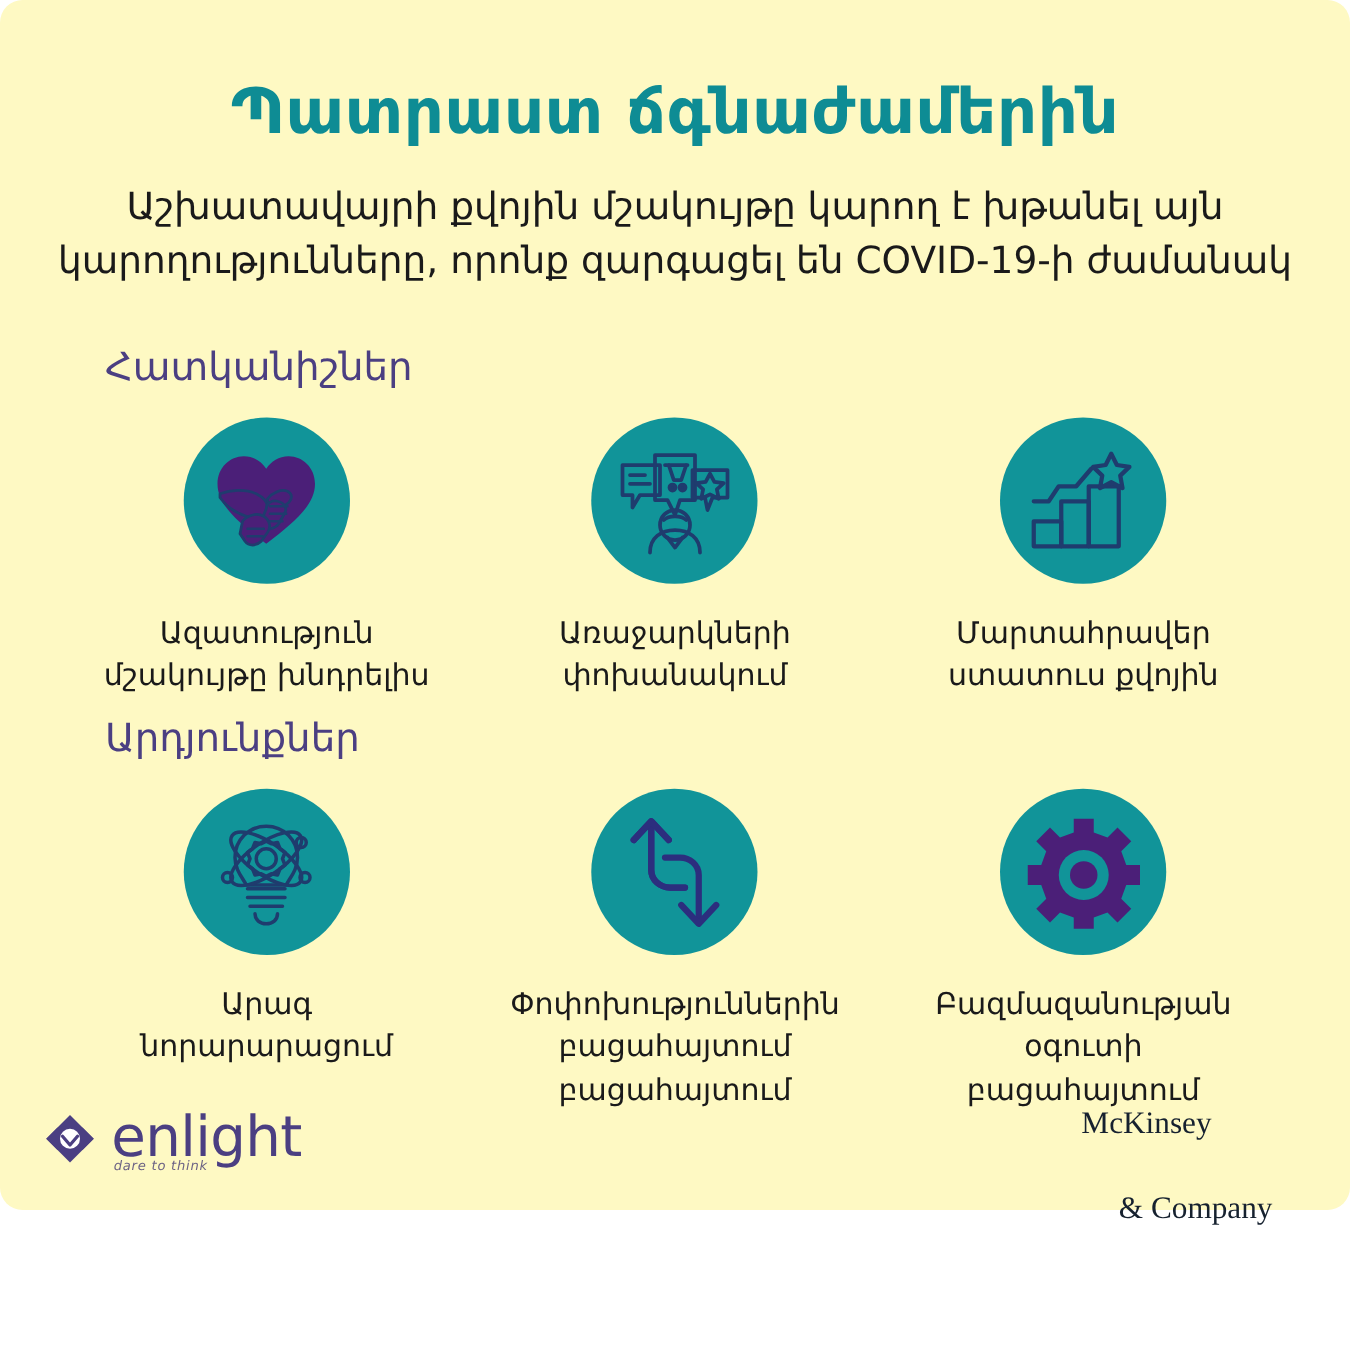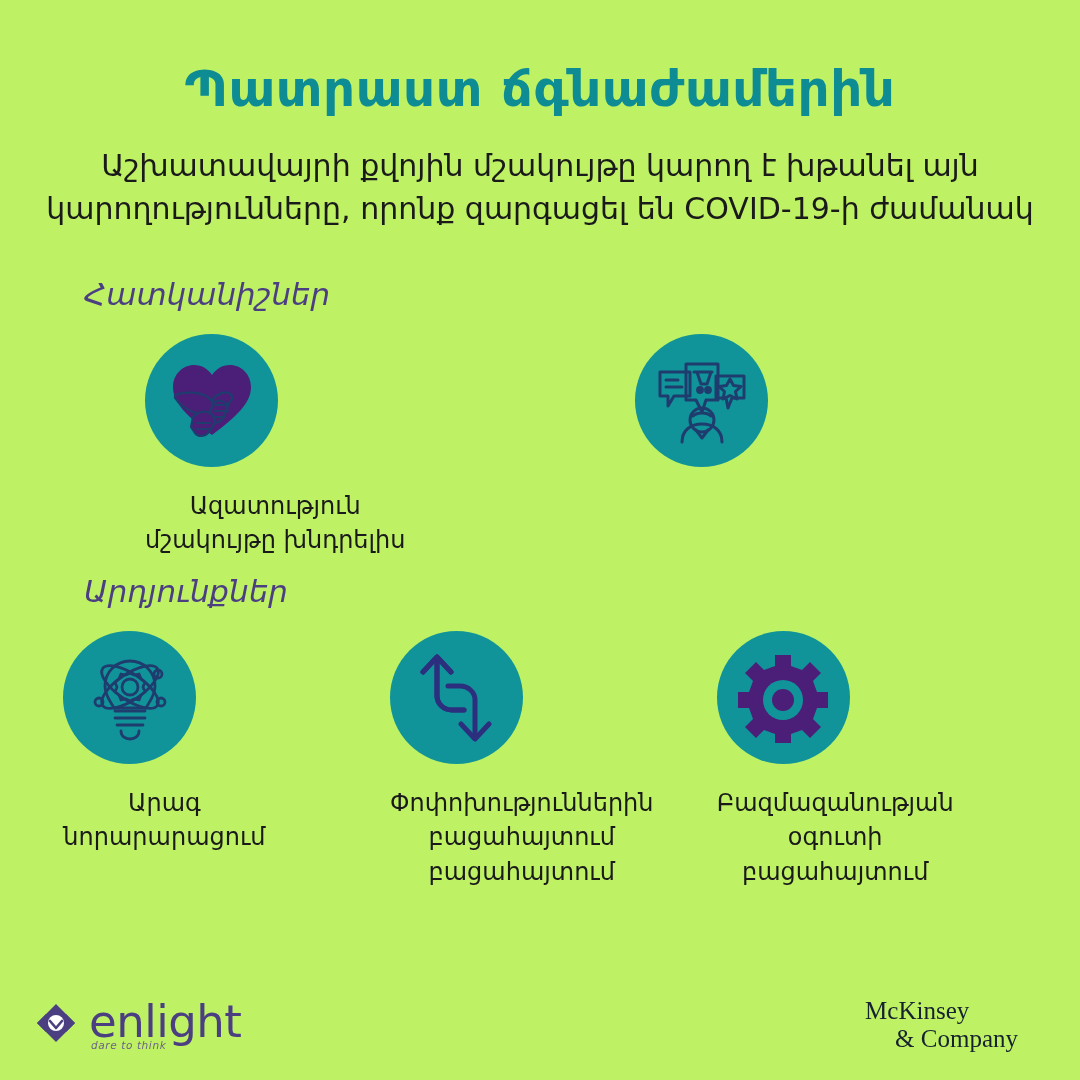--- a/index.html
+++ b/index.html
@@ -4,22 +4,23 @@
 <style>
   * { box-sizing: border-box; margin: 0; padding: 0; }
   html, body {
     width: 1080px; height: 1080px;
     background: #ffffff;
     font-family: "Liberation Sans", sans-serif;
     overflow: hidden;
   }
   .page {
     position: relative;
-    width: 1080px; height: 1080px;
-    background: #bef264;
+    width: 1080px; height: 968px;
+    background: #fef9c3;
+    border-radius: 18px;
   }
 
   
   .title {
     text-align: center;
     color: #0E8C94;
     font-family: "DejaVu Sans", sans-serif;
     font-size: 50px;
     font-weight: bold;
     letter-spacing: 0.5px;
@@ -34,41 +35,40 @@
     line-height: 1.42;
     margin-top: 28px;
     padding: 0 36px;
   }
   .subtitle span { display: block; }
 
   
   .section-head {
     color: #4B3F82;
     font-family: "DejaVu Sans", sans-serif;
-    font-style: italic;
     font-size: 31px;
     font-weight: normal;
     margin-left: 84px;
   }
   #sec1 { margin-top: 46px; }
   #sec2 { margin-top: 16px; }
 
   
   .row {
     display: flex;
     justify-content: space-around;
     align-items: flex-start;
     padding: 0 50px;
     margin-top: 22px;
   }
   .cell {
     width: 300px;
     display: flex;
     flex-direction: column;
-    align-items: flex-start;
+    align-items: center;
   }
   .circle {
     width: 133px; height: 133px;
     border-radius: 50%;
     background: #119499;
     display: flex;
     align-items: center;
     justify-content: center;
   }
   .circle svg { display: block; }
@@ -112,21 +112,21 @@
     font-style: italic;
   }
   .mck {
     color: #16212f;
     font-family: "Liberation Serif", serif;
     font-size: 25px;
     line-height: 1.12;
     text-align: left;
     padding-right: 28px;
   }
-  .mck span { display: block; }
+  .mck span { display: block; margin-top: 40px; }
   .mck .l2 { padding-left: 30px; }
 </style>
 </head>
 <body>
 
 <div class="page">
 
   <h1 class="title">Պատրաստ ճգնաժամերին</h1>
 
   <p class="subtitle">
@@ -172,22 +172,45 @@
               <circle cx="52" cy="32" r="2.4" fill="#1F3C6E"></circle>
               <path d="M74 21 L77.5 27.5 L85 28.5 L79.5 33.5 L81 41 L74 37.5 L67 41 L68.5 33.5 L63 28.5 L70.5 27.5 Z"></path>
               <circle cx="46" cy="62" r="12"></circle>
               <path d="M37 58 C41 54 51 54 55 58"></path>
               <path d="M26 84 C26 72 35 66 46 66 C57 66 66 72 66 84"></path>
               <path d="M40 72 L46 80 L52 72"></path>
             </g>
           </svg>
         </span>
       </div>
-    </div>
-
+      <div class="caption">
+        <span>Առաջարկների</span>
+        <span>փոխանակում</span>
+      </div>
+    </div>
+
+    <div class="cell">
+      <div class="circle">
+        <span>
+          <svg width="88" height="80" viewBox="0 0 88 80">
+            <g fill="none" stroke="#1F3C6E" stroke-width="3.4" stroke-linejoin="round" stroke-linecap="round">
+              <rect x="4" y="56" width="22" height="20"></rect>
+              <rect x="26" y="40" width="22" height="36"></rect>
+              <rect x="48" y="28" width="24" height="48"></rect>
+              <path d="M4 40 H16 L24 28 H38 L50 14"></path>
+              <path d="M66 2 L70.5 11 L80.5 12.5 L73.2 19.5 L75 29.5 L66 24.8 L57 29.5 L58.8 19.5 L51.5 12.5 L61.5 11 Z"></path>
+            </g>
+          </svg>
+        </span>
+      </div>
+      <div class="caption">
+        <span>Մարտահրավեր</span>
+        <span>ստատուս քվոյին</span>
+      </div>
+    </div>
 
   </div>
 
   <h2 class="section-head" id="sec2">Արդյունքներ</h2>
 
   <div class="row">
 
     <div class="cell">
       <div class="circle">
         <span>

